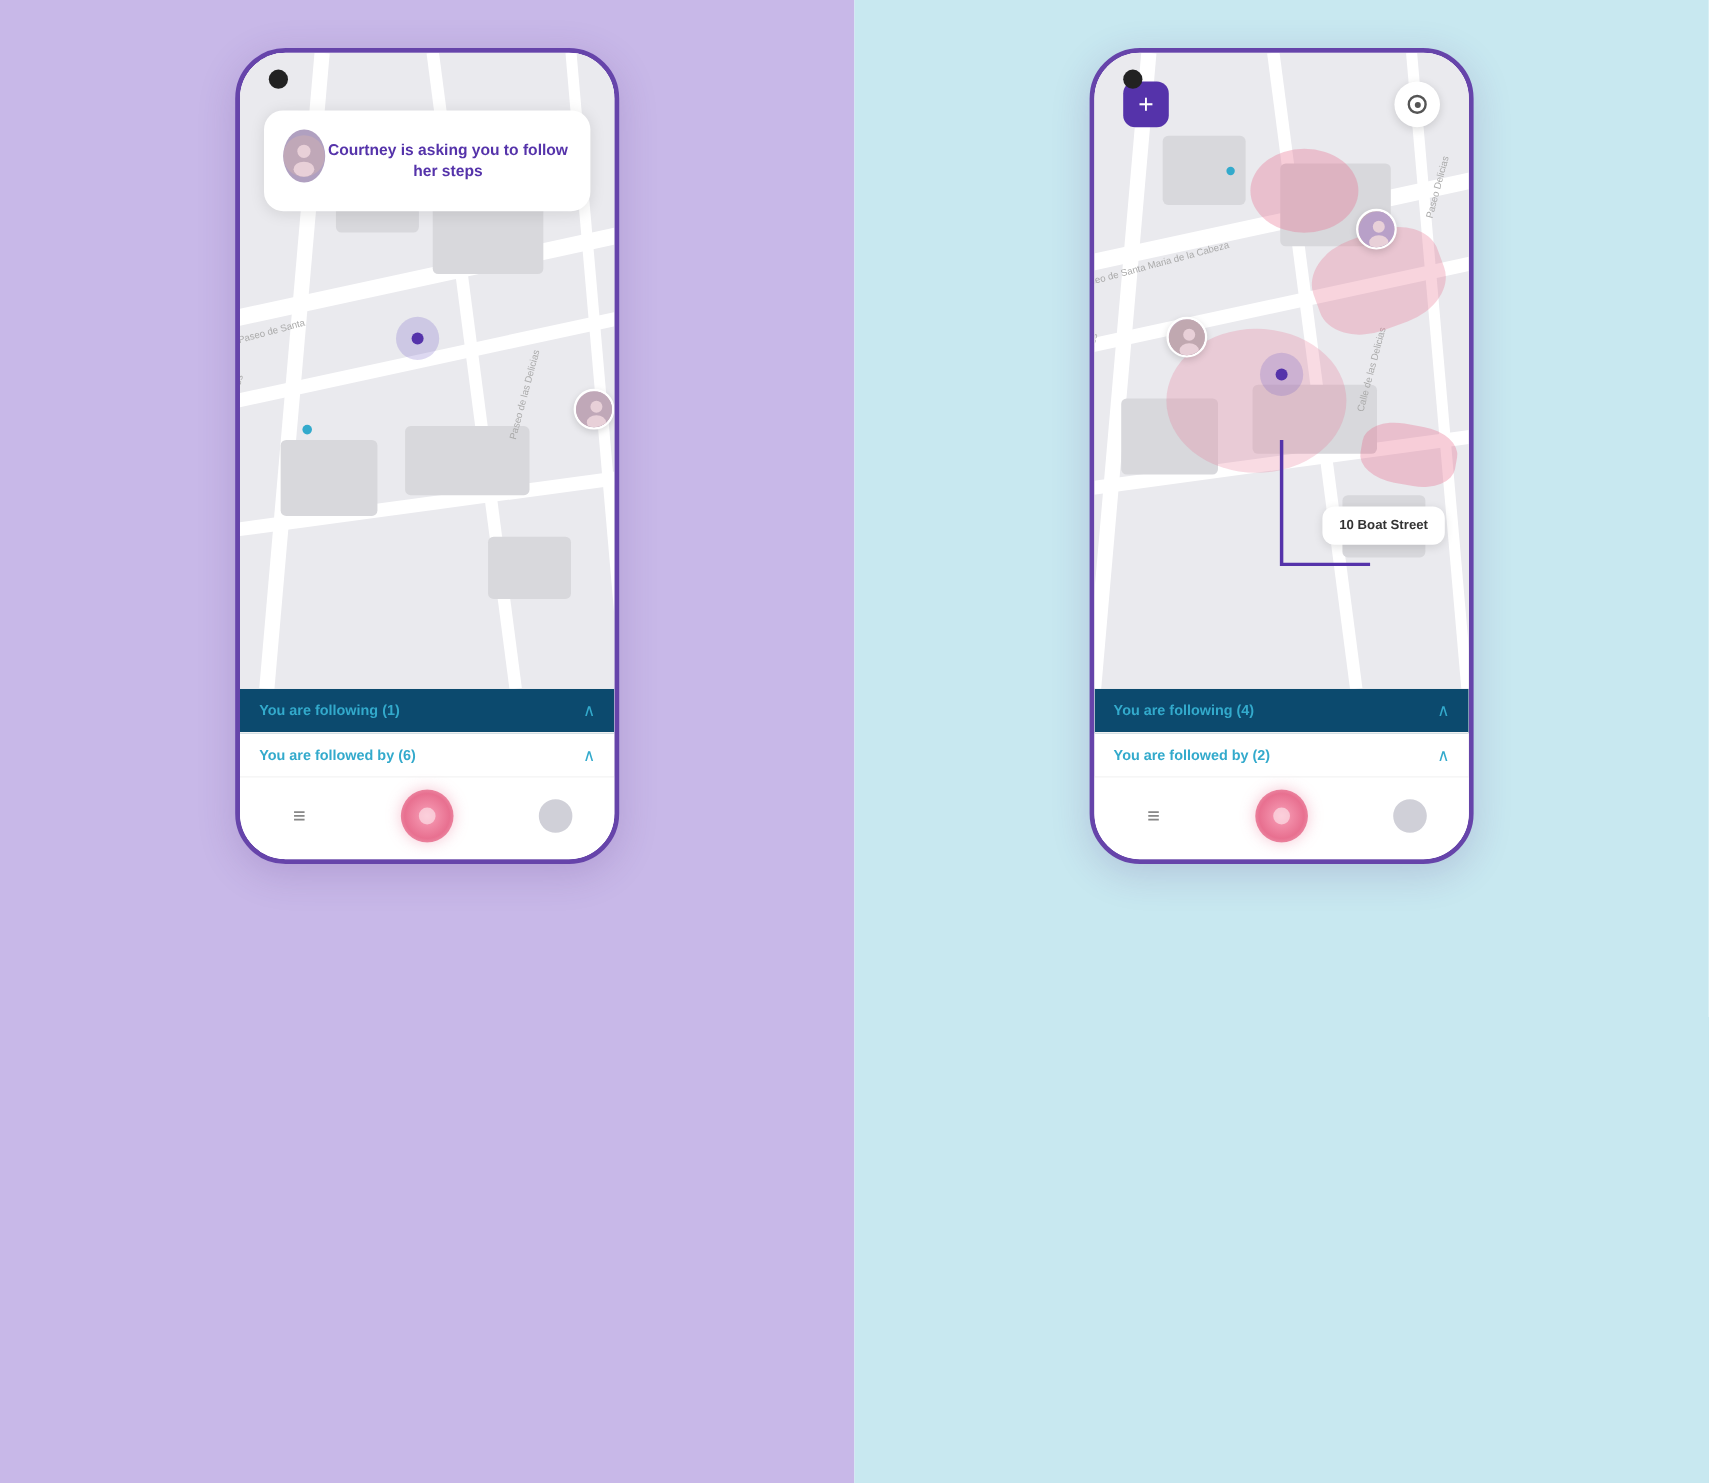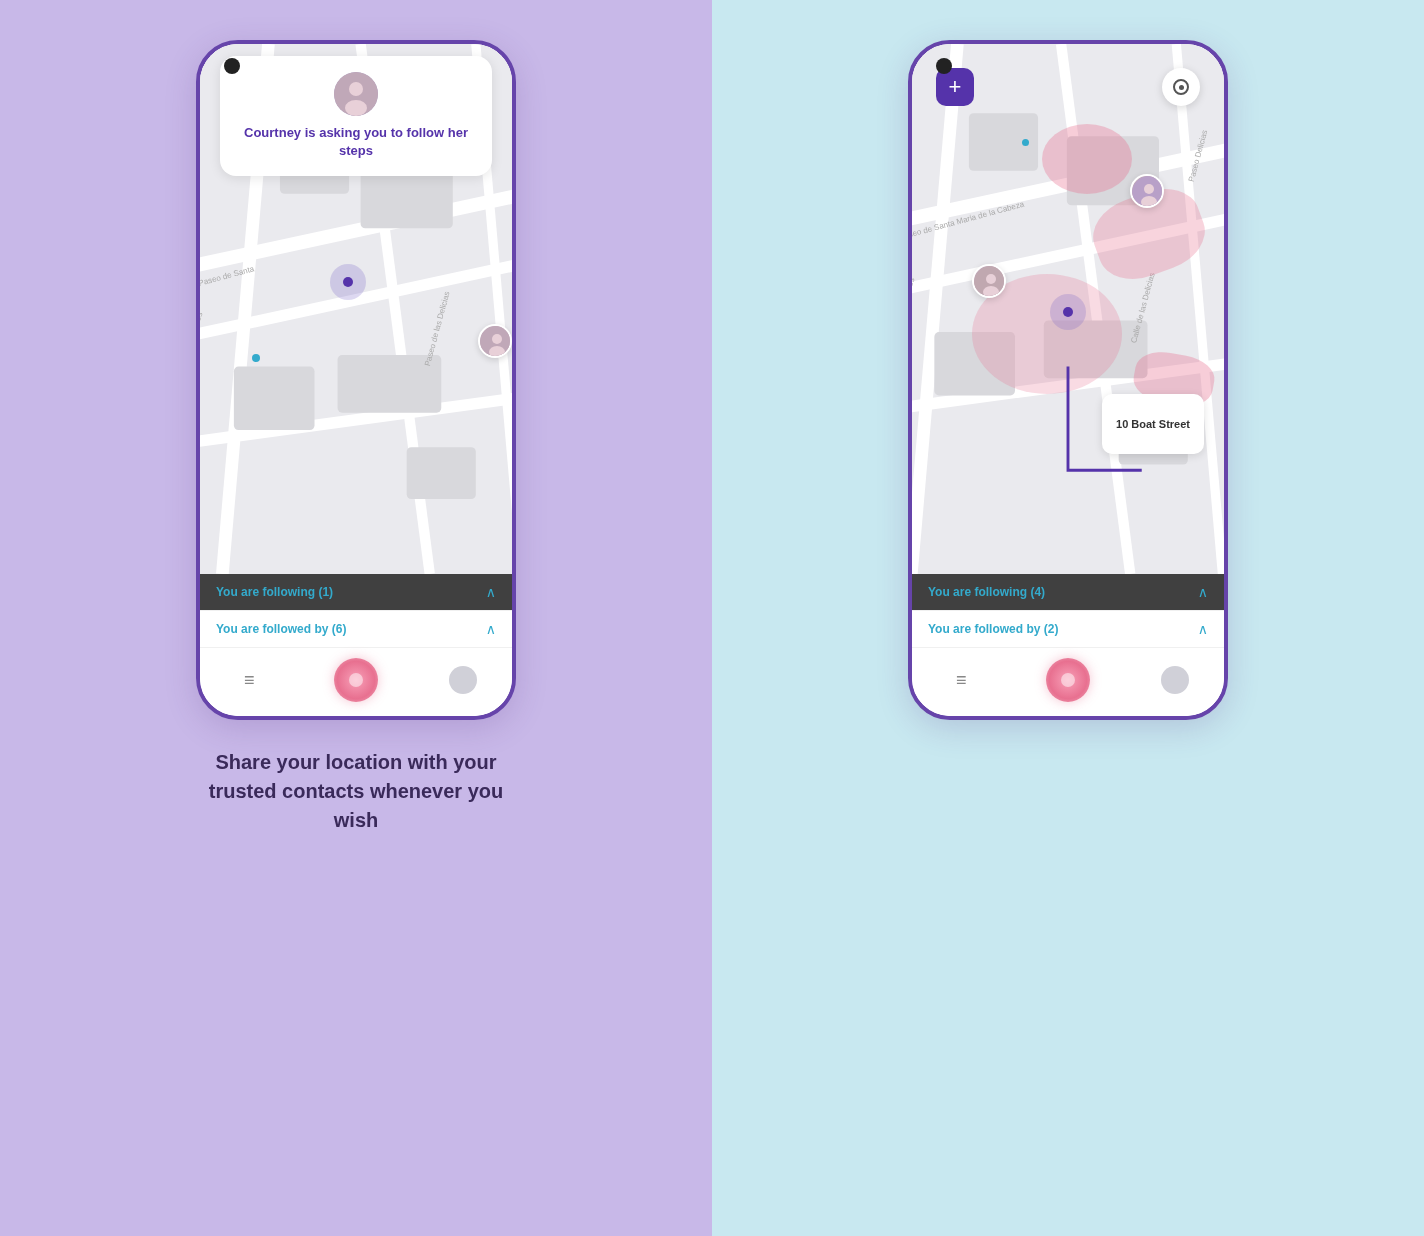--- a/index.html
+++ b/index.html
@@ -68,28 +68,28 @@
     
     .map-svg {
       position: absolute;
       inset: 0;
       width: 100%;
       height: 100%;
     }
     
     .notification-card {
       position: absolute;
-      top: 12px;
+      top: 48px;
       left: 20px;
       right: 20px;
       background: #fff;
       border-radius: 16px;
       padding: 16px;
       display: flex;
-      flex-direction: column;
+      flex-direction: row;
       align-items: center;
       z-index: 5;
       box-shadow: 0 2px 12px rgba(0,0,0,0.1);
     }
     .avatar-circle {
       width: 44px;
       height: 44px;
       border-radius: 50%;
       background: #b0a0c0;
       overflow: hidden;
@@ -141,21 +141,21 @@
       border-radius: 0 0 38px 38px;
     }
     .following-row {
       display: flex;
       align-items: center;
       justify-content: space-between;
       padding: 10px 16px;
       border-bottom: 1px solid #f0f0f0;
     }
     .following-row:first-child {
-      background: #404040;
+      background: #0c4a6e;
       border-radius: 0;
     }
     .following-label {
       font-size: 12px;
       color: #33aacc;
       font-weight: 600;
     }
     .chevron-up {
       color: #33aacc;
       font-size: 14px;
@@ -264,21 +264,21 @@
       overflow: hidden;
       box-shadow: 0 2px 6px rgba(0,0,0,0.15);
       background: #c0a8b8;
       position: absolute;
       z-index: 5;
     }
     .address-bubble {
       position: absolute;
       background: #fff;
       border-radius: 10px;
-      padding: 24px 14px;
+      padding: 10px 14px;
       font-size: 11px;
       font-weight: 600;
       color: #333;
       box-shadow: 0 2px 8px rgba(0,0,0,0.12);
       z-index: 5;
       white-space: nowrap;
     }
     
     .route-svg {
       position: absolute;
@@ -364,21 +364,20 @@
               <span style="font-size:18px; color:#888;">≡</span>
             </div>
             <div class="nav-btn-pink"></div>
             <div class="nav-dot-gray"></div>
           </div>
         </div>
       </div>
     </div>
   </div>
 
-  <p class="caption">Share your location with your trusted contacts whenever you wish</p>
 </div>
 
 <div class="panel panel-right">
 
   <div class="phone-wrapper">
     <div class="phone-frame">
       <div class="phone-screen">
         <div class="camera-hole"></div>
 
         <div class="map-area">

